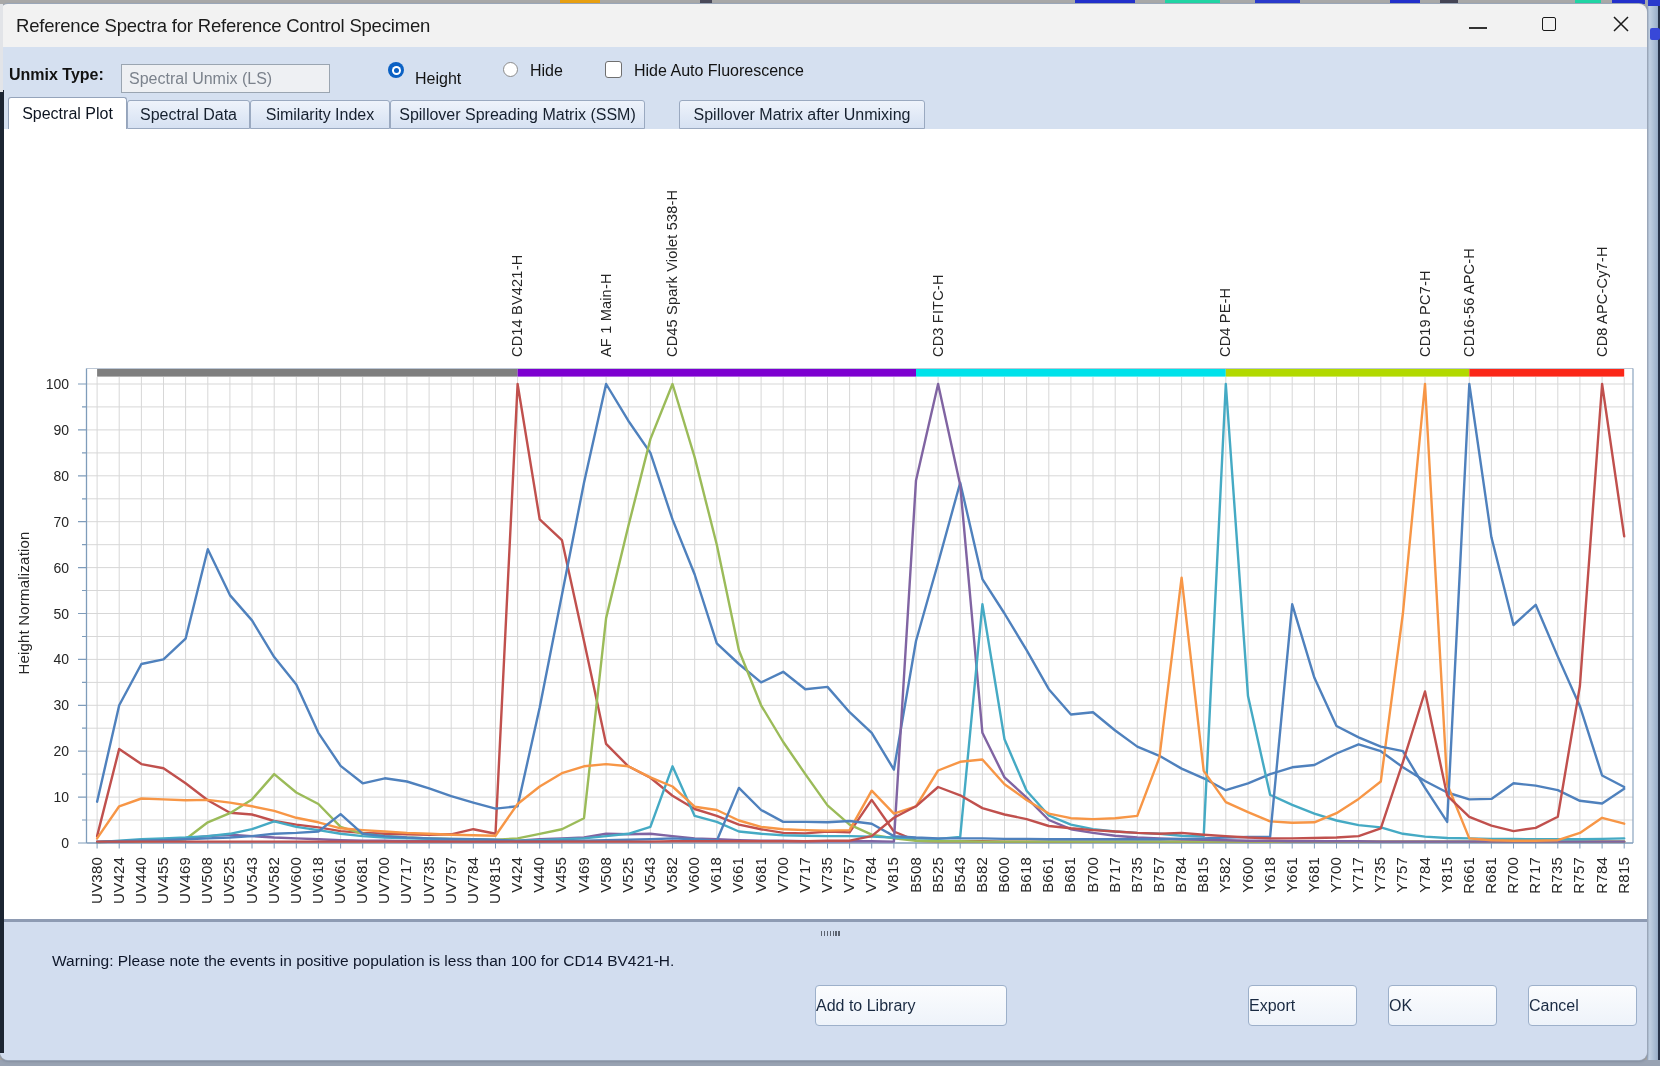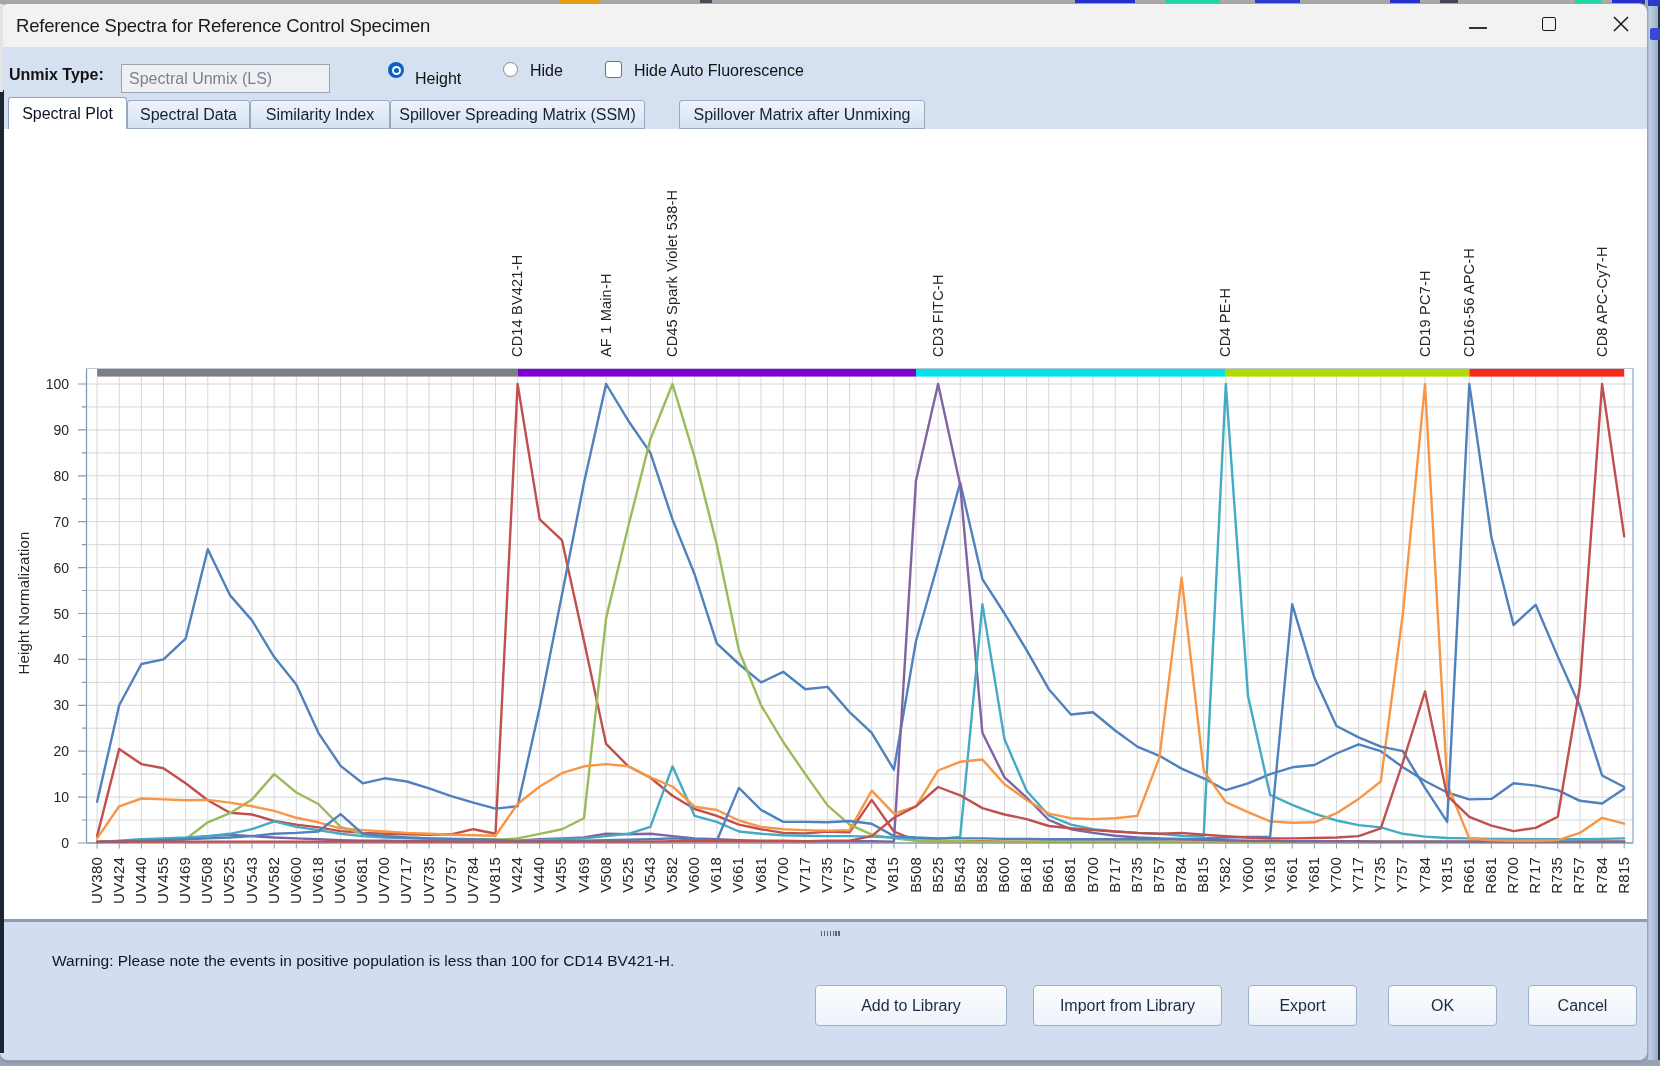--- a/index.html
+++ b/index.html
@@ -68,27 +68,26 @@
   <div class="abs" style="left:0;top:125px;width:1647px;height:793px;background:#fff;"></div>
 
   <div class="abs" style="left:8px;top:93px;width:117px;height:31px;background:#fff;border:1px solid #95a4bb;border-bottom:none;
        border-radius:3px 3px 0 0;text-align:center;line-height:31px;font-size:16px;color:#0d1420;">Spectral Plot</div>
 
   <div class="abs" style="left:0;top:915px;width:1647px;height:141px;background:#d2ddef;border-top:3px solid #8e9bb3;"></div>
   <div class="abs" style="left:821px;top:927px;width:20px;height:4.5px;
        background-image:repeating-linear-gradient(90deg,#5d6471 0,#5d6471 1.5px,transparent 1.5px,transparent 2.9px);"></div>
   <div class="abs" style="left:52px;top:944px;height:26px;line-height:26px;font-size:15.5px;color:#0f172a;">Warning: Please note the events in positive population is less than 100 for CD14 BV421-H.</div>
   <div class="btn abs" style="left:815px;top:981px;width:190px;">Add to Library</div>
-  <div class="btn abs" style="left:1033px;top:981px;width:187px;">Import from Library</div>
   <div class="btn abs" style="left:1248px;top:981px;width:107px;">Export</div>
   <div class="btn abs" style="left:1388px;top:981px;width:107px;">OK</div>
   <div class="btn abs" style="left:1528px;top:981px;width:107px;">Cancel</div>
 </div>
 <style>
- .btn{height:39px;line-height:39px;text-align:center;font-size:16px;color:#1a2a42;
+ .btn{height:39px;line-height:39px;text-align:left;font-size:16px;color:#1a2a42;
       background:linear-gradient(#fbfcfe,#eef3fa);border:1px solid #9db0ca;border-radius:4px;}
 </style>
 <div class="abs" style="left:0;top:90px;width:4px;height:963px;background:#1c2532;z-index:5;"></div>
 <svg width="1648" height="793" viewBox="0 129 1648 793" style="position:absolute;left:0;top:129px;" font-family="Liberation Sans, sans-serif">
 <path d="M97.1 377.0V843.0M119.2 377.0V843.0M141.4 377.0V843.0M163.5 377.0V843.0M185.6 377.0V843.0M207.8 377.0V843.0M229.9 377.0V843.0M252.0 377.0V843.0M274.2 377.0V843.0M296.3 377.0V843.0M318.4 377.0V843.0M340.6 377.0V843.0M362.7 377.0V843.0M384.8 377.0V843.0M406.9 377.0V843.0M429.1 377.0V843.0M451.2 377.0V843.0M473.3 377.0V843.0M495.5 377.0V843.0M517.6 377.0V843.0M539.7 377.0V843.0M561.9 377.0V843.0M584.0 377.0V843.0M606.1 377.0V843.0M628.3 377.0V843.0M650.4 377.0V843.0M672.5 377.0V843.0M694.7 377.0V843.0M716.8 377.0V843.0M738.9 377.0V843.0M761.1 377.0V843.0M783.2 377.0V843.0M805.3 377.0V843.0M827.5 377.0V843.0M849.6 377.0V843.0M871.7 377.0V843.0M893.9 377.0V843.0M916.0 377.0V843.0M938.1 377.0V843.0M960.2 377.0V843.0M982.4 377.0V843.0M1004.5 377.0V843.0M1026.6 377.0V843.0M1048.8 377.0V843.0M1070.9 377.0V843.0M1093.0 377.0V843.0M1115.2 377.0V843.0M1137.3 377.0V843.0M1159.4 377.0V843.0M1181.6 377.0V843.0M1203.7 377.0V843.0M1225.8 377.0V843.0M1248.0 377.0V843.0M1270.1 377.0V843.0M1292.2 377.0V843.0M1314.4 377.0V843.0M1336.5 377.0V843.0M1358.6 377.0V843.0M1380.8 377.0V843.0M1402.9 377.0V843.0M1425.0 377.0V843.0M1447.2 377.0V843.0M1469.3 377.0V843.0M1491.4 377.0V843.0M1513.5 377.0V843.0M1535.7 377.0V843.0M1557.8 377.0V843.0M1579.9 377.0V843.0M1602.1 377.0V843.0M1624.2 377.0V843.0" stroke="#d7d7d7" stroke-width="1" fill="none"></path>
 <path d="M86.5 820.0H1633.0M86.5 797.1H1633.0M86.5 774.1H1633.0M86.5 751.2H1633.0M86.5 728.2H1633.0M86.5 705.3H1633.0M86.5 682.4H1633.0M86.5 659.4H1633.0M86.5 636.5H1633.0M86.5 613.5H1633.0M86.5 590.5H1633.0M86.5 567.6H1633.0M86.5 544.7H1633.0M86.5 521.7H1633.0M86.5 498.8H1633.0M86.5 475.8H1633.0M86.5 452.9H1633.0M86.5 429.9H1633.0M86.5 406.9H1633.0M86.5 384.0H1633.0" stroke="#d7d7d7" stroke-width="1" fill="none"></path>
 <path d="M86.5 368.5H1633.0" stroke="#bdc8d6" stroke-width="1" fill="none"></path>
 <path d="M1633.0 368.5V843.0" stroke="#8ba4bf" stroke-width="1.2" fill="none"></path>
 <rect x="97.1" y="369" width="420.5" height="7.6" fill="#7f7f7f"></rect>
 <rect x="517.6" y="369" width="398.4" height="7.6" fill="#7d00d0"></rect>

